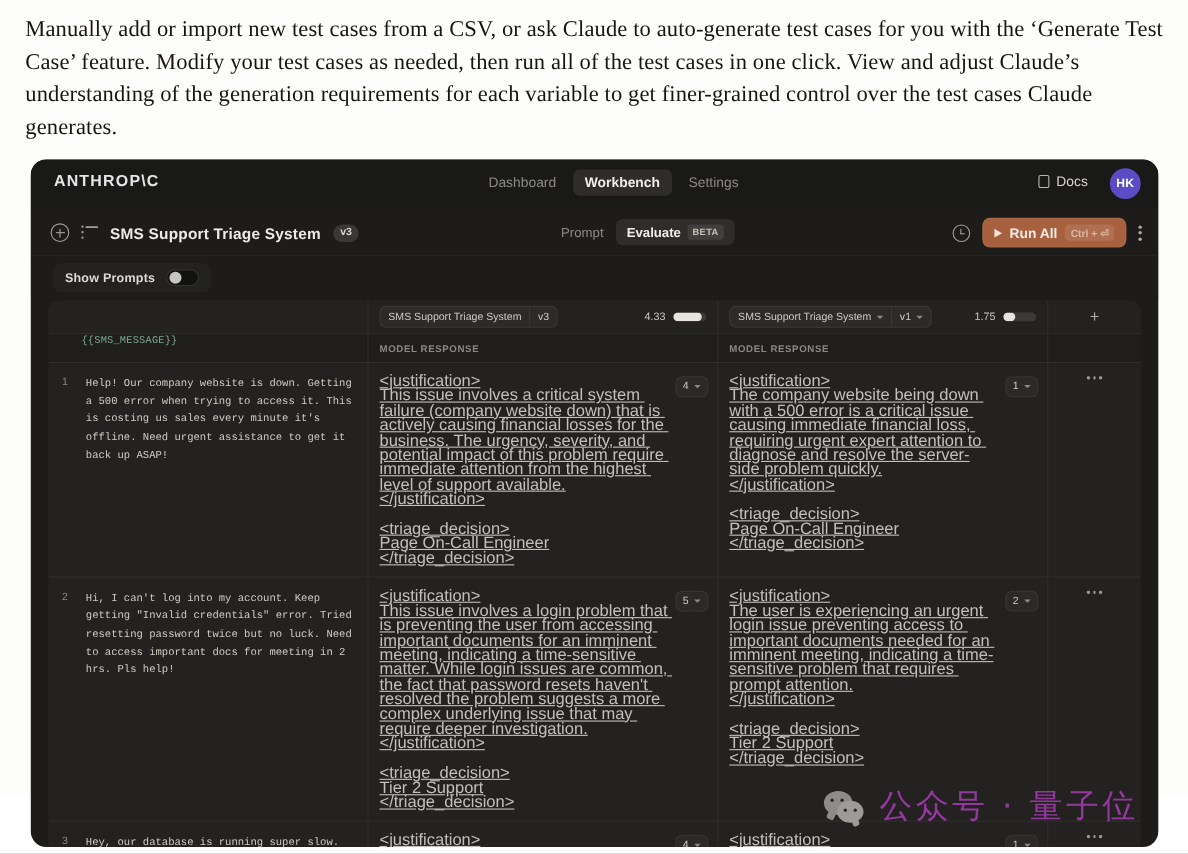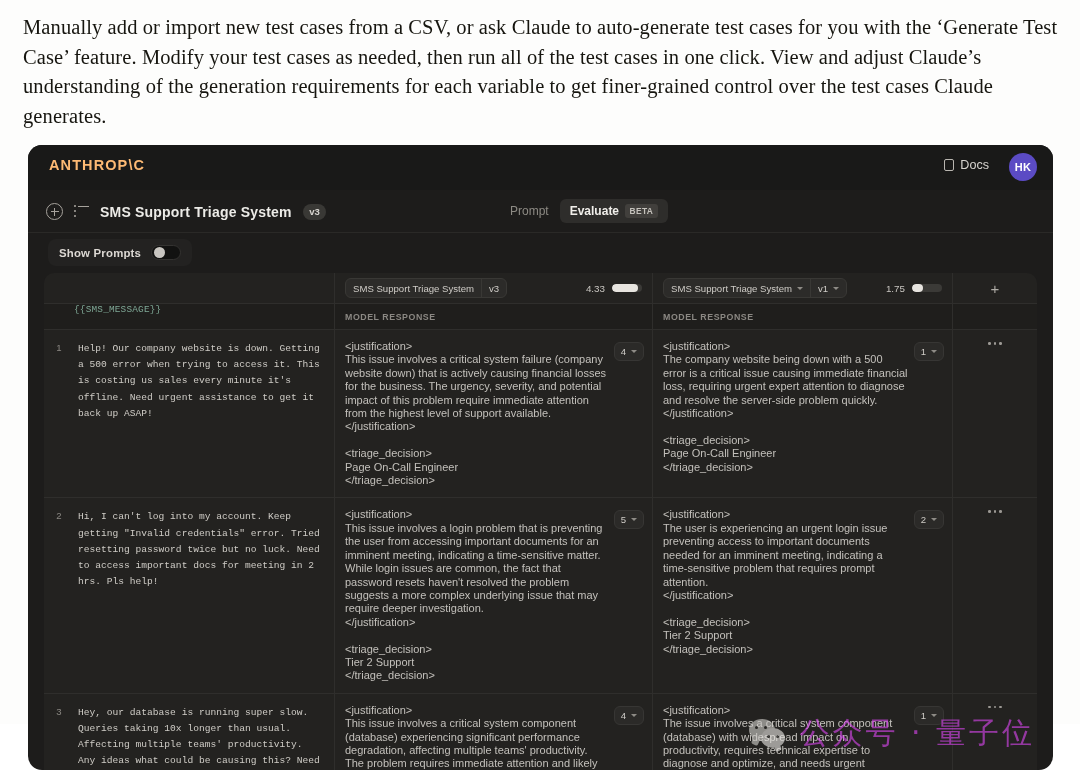--- a/index.html
+++ b/index.html
@@ -37,21 +37,21 @@
     position: relative;
     height: 45px;
     background: #191918;
     display: flex;
     align-items: center;
   }
   .brand {
     position: absolute; left: 21px; top: 12px;
     font-size: 14.5px; font-weight: 700;
     letter-spacing: 1.1px;
-    color: #fdba74;
+    color: #e5e5e5;
   }
   .navtabs {
     position: absolute; left: 405px; top: 9px;
     display: flex; align-items: center; gap: 4px;
   }
   .navtab {
     font-size: 12.6px; color: #8d8a84;
     padding: 5px 11px; border-radius: 6px;
   }
   .navtab.active { color: #f0eeea; background: #2e2d2b; font-weight: 600; }
@@ -256,22 +256,23 @@
     font-size: 9.6px; line-height: 16.2px; color: #cfccc6;
   }
   .cell-resp {
     width: 318px; border-left: 1px solid #2f2e2c;
     padding: 10px 8px 10px 10px; position: relative;
     display: flex; gap: 6px;
   }
   .cell-resp.second { width: 300px; }
   .resp-text {
     flex: 1;
-    font-size: 11px; line-height: 13.4px; color: #c3c0bb;
+    font-size: 15px; line-height: 13.4px; color: #c3c0bb;
     white-space: pre-wrap;
+    text-decoration: underline;
   }
   .rate-chip {
     align-self: flex-start;
     display: flex; align-items: center; gap: 5px;
     background: #2b2a28; border: 1px solid #373634; border-radius: 6px;
     padding: 3px 6px; font-size: 9.6px; color: #cfccc7;
     margin-top: 2px;
   }
   .cell-actions {
     flex: 1; border-left: 1px solid #2f2e2c;
@@ -320,20 +321,25 @@
 <body>
 
 <div class="page">
 
   <div class="intro">Manually add or import new test cases from a CSV, or ask Claude to auto-generate test cases for you with the ‘Generate Test Case’ feature. Modify your test cases as needed, then run all of the test cases in one click. View and adjust Claude’s understanding of the generation requirements for each variable to get finer-grained control over the test cases Claude generates.</div>
 
   <div class="app">
 
     <div class="topnav">
       <div class="brand">ANTHROP\C</div>
+      <div class="navtabs">
+        <div class="navtab">Dashboard</div>
+        <div class="navtab active">Workbench</div>
+        <div class="navtab">Settings</div>
+      </div>
       <div class="docs-btn">
         <span class="doc-icon"></span>
         <span>Docs</span>
       </div>
       <div class="avatar">HK</div>
     </div>
 
     <div class="subbar">
       <div class="sb-left">
         <span class="icon-circle-plus"></span>
@@ -350,20 +356,33 @@
       </div>
 
       <div class="mode-switch">
         <div class="mode-opt">Prompt</div>
         <div class="mode-opt active">
           <span>Evaluate</span>
           <span class="beta-chip">BETA</span>
         </div>
       </div>
 
+      <div class="sb-right">
+        <span class="history-icon"></span>
+        <div class="run-all">
+          <span class="play-tri"></span>
+          <span>Run All</span>
+          <span class="kbd">Ctrl + ⏎</span>
+        </div>
+        <span class="kebab">
+          <span></span>
+            <span></span>
+            <span></span>
+        </span>
+      </div>
     </div>
 
     <div class="prompts-row">
       <div class="prompts-pill">
         <span class="prompts-label">Show Prompts</span>
         <span class="toggle">
           <span class="knob"></span>
         </span>
       </div>
     </div>

